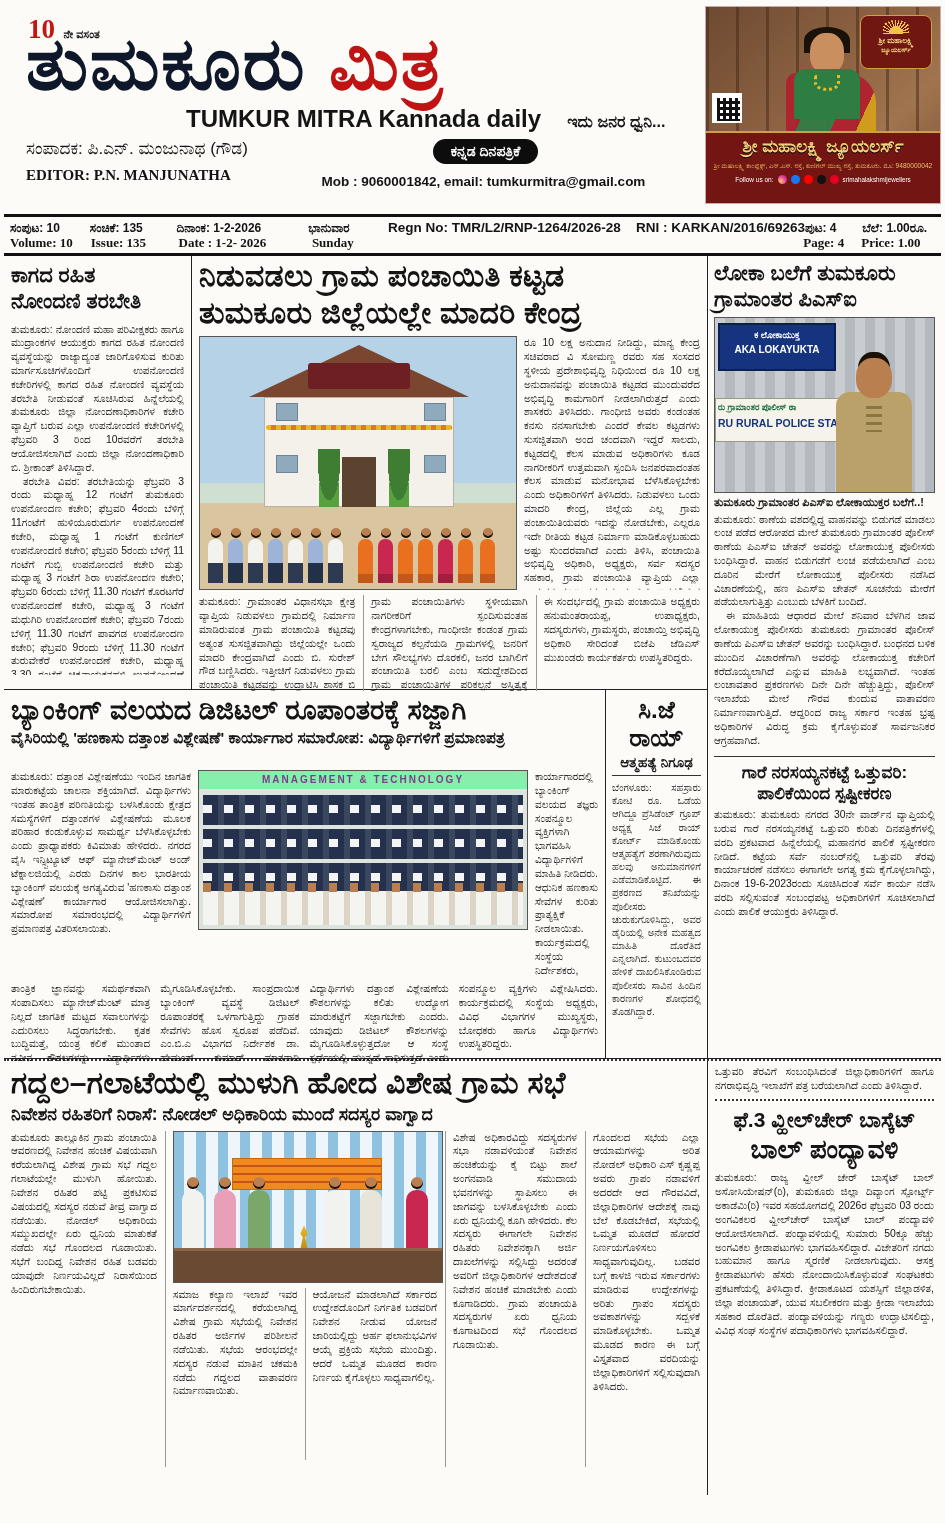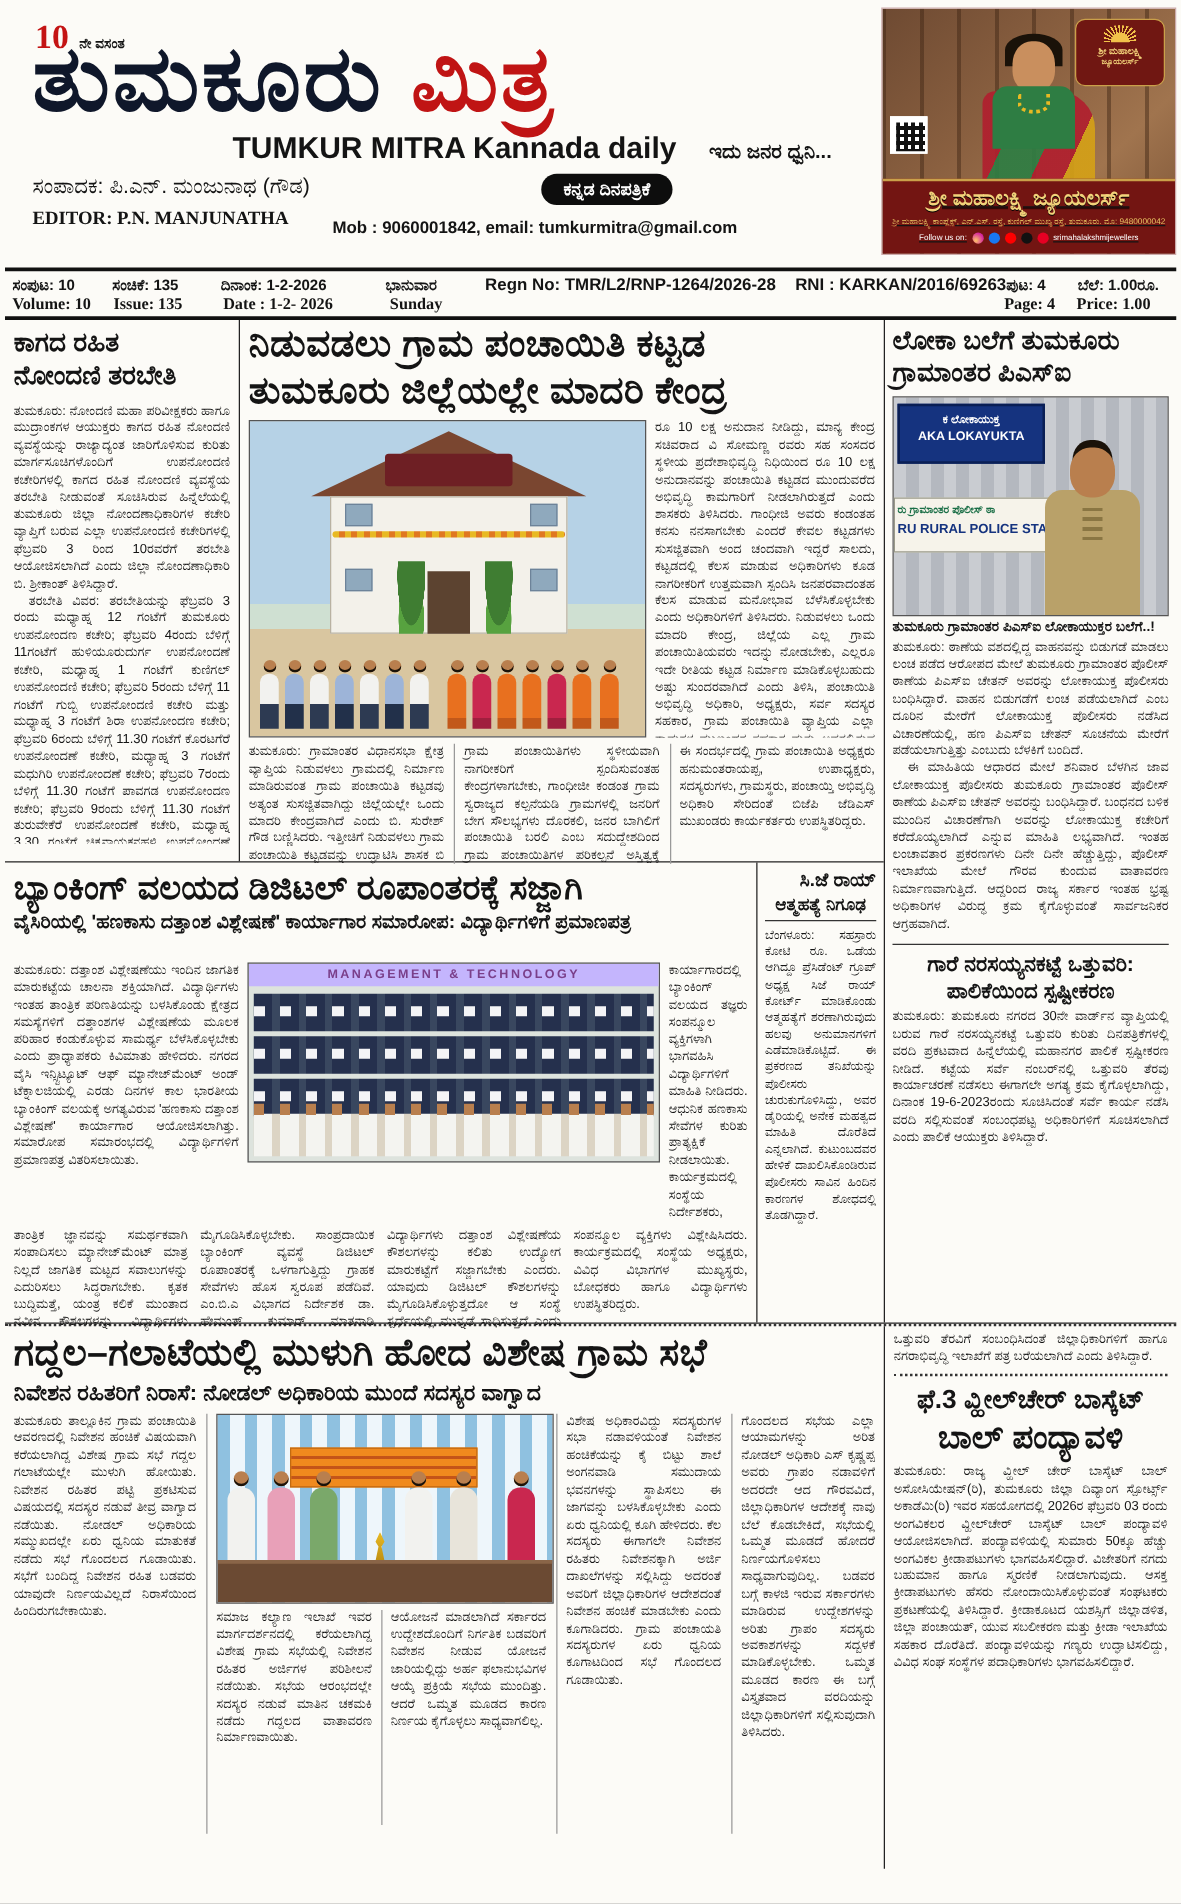--- a/index.html
+++ b/index.html
@@ -17,39 +17,39 @@
   .mast-title .t-red { color:#c01414; }
   .mast-sub-row { display:flex; align-items:baseline; margin:2px 0 0 160px; gap:26px; }
   .mast-sub { font-size:24px; font-weight:800; }
   .mast-tagline { font-size:16px; font-weight:800; }
   .mast-bottom { display:flex; margin-top:6px; }
   .editors { width:240px; }
   .editor-kn { font-size:17px; font-weight:400; margin-bottom:8px; }
   .editor-en { font-size:15px; font-weight:800; font-family:"Liberation Serif", serif; }
   .badge-wrap { flex:1; text-align:center; }
   .kn-badge { display:inline-block; background:#0d0d0d; color:#fff; font-size:14px; font-weight:800; padding:4px 18px; border-radius:13px; }
-  .contact-line { font-size:13.5px; font-weight:800; margin-top:10px; text-align:left; padding-right:4px; }
+  .contact-line { font-size:13.5px; font-weight:800; margin-top:10px; text-align:center; padding-right:4px; }
 
   
   .ad { width:236px; height:198px; position:relative; border:1px solid #caa; overflow:hidden;
         background:linear-gradient(135deg,#6e4a32 0%, #8a6040 40%, #a0744e 70%, #7c5436 100%); }
   .ad-doors { position:absolute; inset:0; background:repeating-linear-gradient(90deg, rgba(60,35,18,.45) 0 3px, transparent 3px 30px); }
   .ad-logo { position:absolute; top:8px; right:8px; width:72px; height:54px; background:#701712; border-radius:8px; border:1px solid #caa04a; padding-top:4px; text-align:center; }
   .ad-logo-sun { width:26px; height:14px; margin:0 auto; background:radial-gradient(ellipse at 50% 100%, #f2c24a 0 40%, transparent 41%), repeating-conic-gradient(from -90deg at 50% 100%, #f2c24a 0 6deg, transparent 6deg 14deg); border-radius:50% 50% 0 0; }
   .ad-logo-l1 { color:#f2d27a; font-size:7.5px; font-weight:700; margin-top:2px; }
   .ad-logo-l2 { color:#f2d27a; font-size:6.5px; font-weight:700; }
   .ad-woman { position:absolute; left:60px; top:26px; width:120px; height:120px; }
   .w-head { position:absolute; left:44px; top:0; width:34px; height:40px; background:#c98f5e; border-radius:45% 45% 40% 40%; }
   .w-hair { position:absolute; left:38px; top:-6px; width:46px; height:26px; background:#1a1209; border-radius:50% 50% 0 0; }
   .w-blouse { position:absolute; left:28px; top:36px; width:66px; height:50px; background:#2e7d43; border-radius:12px 12px 0 0; }
   .w-saree { position:absolute; left:20px; top:40px; width:90px; height:84px; background:linear-gradient(115deg, #b01f2e 0 28%, #2e7d43 28% 55%, #b01f2e 55% 75%, #d4a017 75% 100%); border-radius:10px 30px 0 0; opacity:.92; }
   .w-necklace { position:absolute; left:48px; top:42px; width:26px; height:16px; border:3px dotted #e8b923; border-top:none; border-radius:0 0 50% 50%; }
   .ad-qr { position:absolute; left:6px; top:86px; width:30px; height:30px; background:#fff;
            background-image:repeating-linear-gradient(0deg,#111 0 3px, transparent 3px 6px), repeating-linear-gradient(90deg,#111 0 3px, transparent 3px 6px); background-size:24px 24px; background-position:3px 3px; background-repeat:no-repeat; border:2px solid #fff; }
-  .ad-band { position:absolute; left:0; right:0; bottom:0; height:60px; background:#731512; border-top:2px solid #caa04a; text-align:center; padding-top:4px;text-decoration:underline; }
+  .ad-band { position:absolute; left:0; right:0; bottom:0; height:72px; background:#731512; border-top:2px solid #caa04a; text-align:center; padding-top:4px; }
   .ad-band-name { color:#f2d27a; font-size:17px; font-weight:800; text-shadow:0 1px 0 #000; }
   .ad-band-addr { color:#e8c463; font-size:6.6px; margin-top:5px; padding:0 4px; }
   .ad-social { margin-top:5px; display:flex; justify-content:center; align-items:center; gap:4px; }
   .ad-follow { color:#fff; font-size:6.5px; }
   .soc { width:9px; height:9px; border-radius:50%; display:inline-block; }
   .soc-ig { background:radial-gradient(circle at 30% 70%, #fdc468, #d6249f 70%); }
   .soc-fb { background:#1877f2; } .soc-yt { background:#f00; } .soc-x { background:#111; } .soc-pin { background:#e60023; }
   .ad-handle { color:#fff; font-size:6.3px; }
 
   
@@ -111,29 +111,29 @@
   .psi-officer::after { content:""; position:absolute; top:14px; left:30px; width:16px; height:26px; background:repeating-linear-gradient(#8a7643 0 3px, #b9a169 3px 8px); }
 
   
   .mid-band { display:flex; height:368px; }
   .story-bank { width:602px; border-right:1px solid #222; padding:5px 7px; }
   .hl-lg { font-size:27px; font-weight:800; line-height:1.15; }
   .bank-sub { font-size:15.5px; font-weight:800; margin-top:3px; }
   .bank-row { display:flex; gap:7px; margin-top:23px; }
   .bank-c1 { width:180px; height:206px; }
   .p-grad { width:330px; height:160px; background:#dde3dd; }
-  .grad-banner { position:absolute; top:0; left:0; right:0; height:18px; background:#c4b5fd; color:#7a3f8a; font-weight:800; font-size:10px; letter-spacing:2px; text-align:center; padding-top:3px; }
+  .grad-banner { position:absolute; top:0; left:0; right:0; height:18px; background:#86efac; color:#7a3f8a; font-weight:800; font-size:10px; letter-spacing:2px; text-align:center; padding-top:3px; }
   .grad-row { position:absolute; left:4px; right:4px; height:30px; background:repeating-linear-gradient(90deg,#25304d 0 15px,#39475f 15px 21px); }
   .grad-row::after { content:""; position:absolute; left:0; right:0; top:10px; height:8px; background:repeating-linear-gradient(90deg, rgba(255,255,255,.95) 0 9px, transparent 9px 21px); }
   .grad-front { position:absolute; left:4px; right:4px; bottom:4px; height:34px; background:repeating-linear-gradient(90deg,#f4f4f0 0 15px,#dcd4c4 15px 21px); }
   .grad-front::after { content:""; position:absolute; left:0; right:0; top:-8px; height:9px; background:repeating-linear-gradient(90deg,#b97f4e 0 8px, transparent 8px 21px); }
   .bank-c2 { flex:1; height:206px; }
   .bank-bottom { margin-top:6px; height:128px; column-count:4; column-gap:10px; }
   .story-cj { flex:1; padding:6px 6px; }
-  .cj-h1 { font-size:15px; font-weight:800; text-align:right; }
+  .cj-h1 { font-size:24px; font-weight:800; text-align:center; }
   .cj-h2 { font-size:13.5px; font-weight:800; text-align:center; margin-top:3px; border-bottom:1px solid #333; padding-bottom:4px; }
   .cj-body { margin-top:5px; font-size:9.9px; }
 
   
   .psi-caption { font-size:11px; font-weight:800; margin-top:3px; text-align:justify; }
   .gare-hl { margin-top:8px; text-align:center; border-top:1px solid #333; padding-top:5px; }
 
   
   .band-b { display:flex; border-top:2px dotted #333; min-height:436px; }
   .sabha { width:704px; border-right:1px solid #222; padding:4px 7px; }

